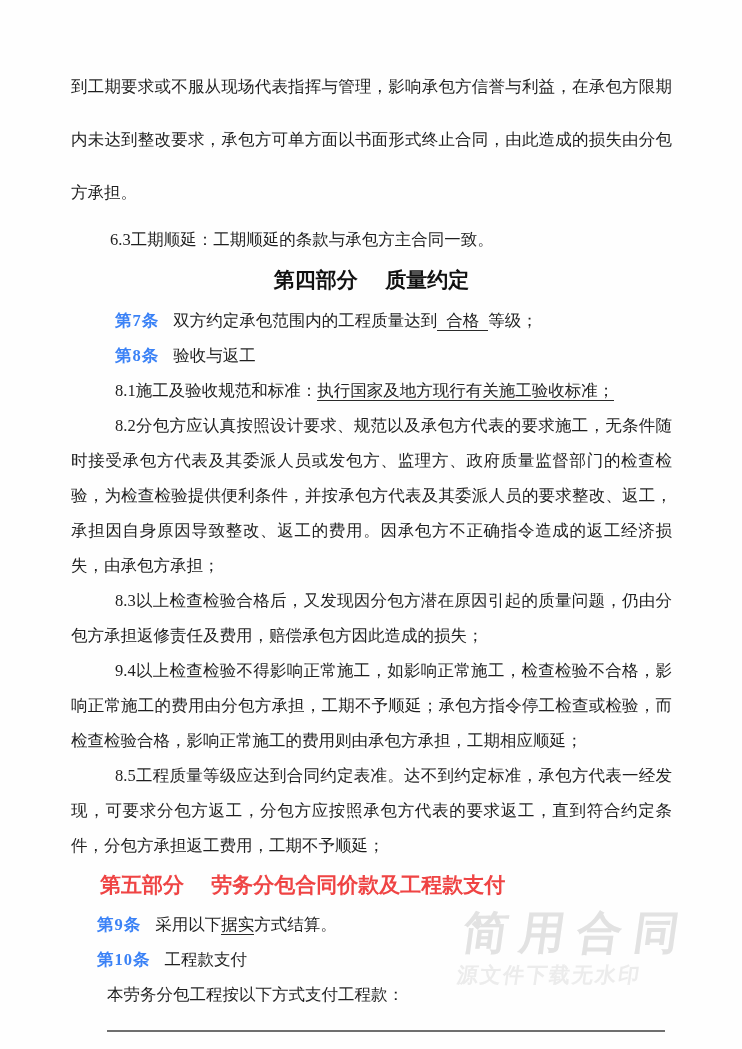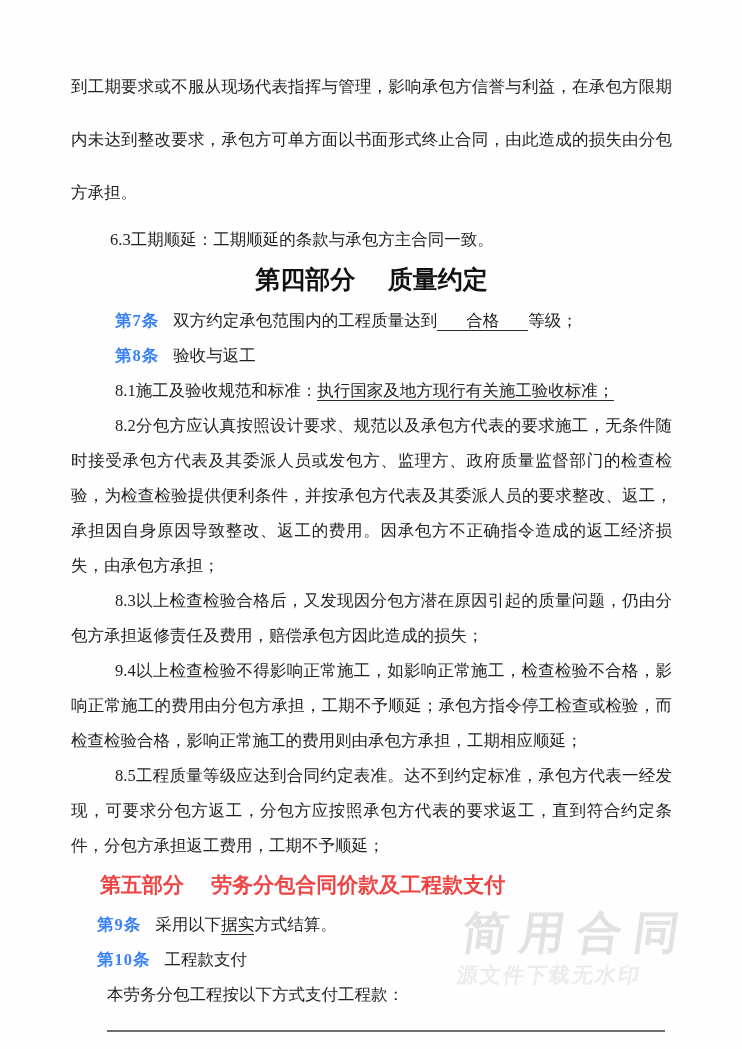--- a/index.html
+++ b/index.html
@@ -19,41 +19,41 @@
     font-size:16.5px;
     line-height:35px;
     text-align:justify;
   }
   p{margin:0;}
   .intro{line-height:53px;}
   .c63{ text-indent:39px; margin-top:3px;}
   .h4{
     text-align:center;
     font-weight:bold;
-    font-size:25px;
+    font-size:21px;
     line-height:34px;
     margin:6px 0 6px 0;
     color:#111;
   }
   .h5{
     font-weight:bold;
     font-size:21px;
     line-height:34px;
     margin:5px 0 5px 29px;
     text-align:left;
     color:#ef4444;
   }
   .h-gap{margin-left:1.3em;}
   .clause{ text-indent:44px;}
   .clause-tight{ text-indent:26px;}
   .num-label{font-weight:bold;letter-spacing:1px;margin-right:14px;color:#3b82f6;}
   .subnum{}
   .para-indent{ text-indent:44px;}
   .u{border-bottom:1.5px solid #2a2a2a;}
-  .blank-text{border-bottom:1.5px solid #2a2a2a;padding:0 29px;}
+  .blank-text{border-bottom:1.5px solid #2a2a2a;padding:0 9px;}
   .blank{display:inline-block;border-bottom:1.5px solid #2a2a2a;height:16px;vertical-align:baseline;}
   .blank-sm{width:55px;}
   .blank-lg{width:193px;}
   .c91line{ text-indent:32px;}
   .payment{ text-indent:36px;}
   .fill-line{
     margin:16px 7px 0 36px;
     border-bottom:2px solid #6f6f6f;
     height:2px;
   }

